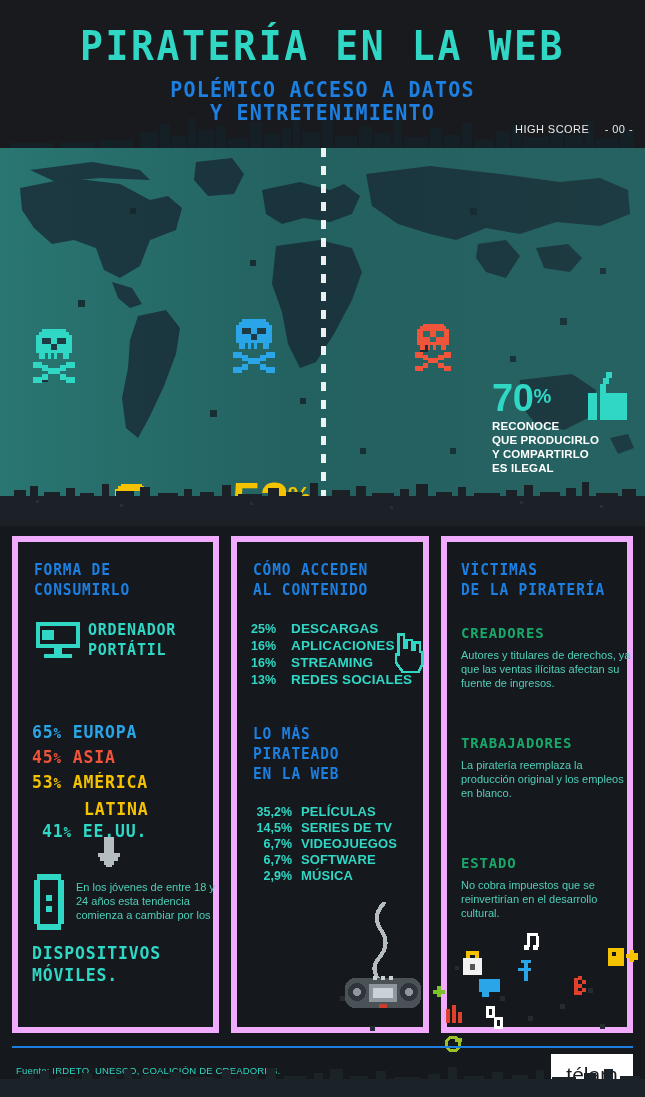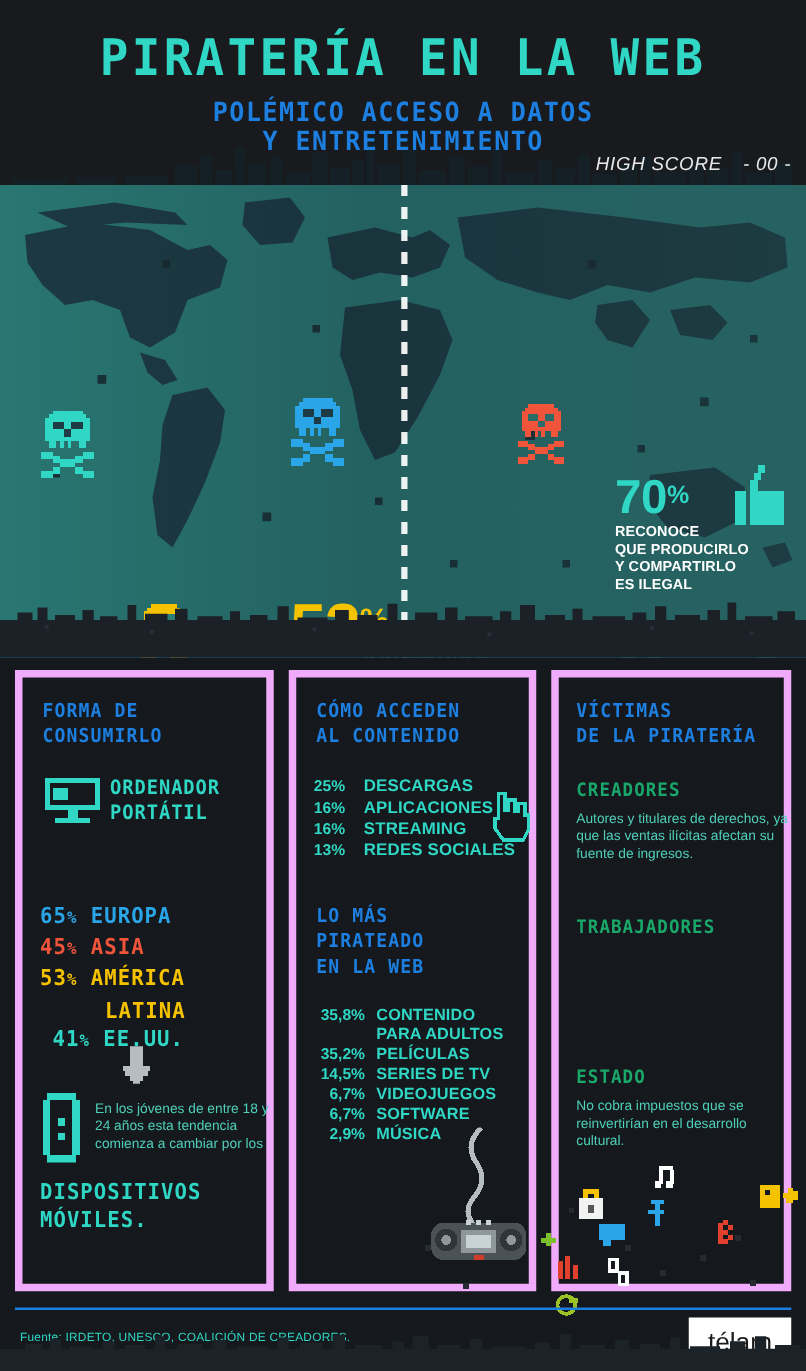--- a/index.html
+++ b/index.html
@@ -51,25 +51,24 @@
     text-align: center;
     color: #1d7fe0;
     font-size: 20px;
     line-height: 22px;
     letter-spacing: 0.06em;
   }
   #subtitle .l2 { display: block; }
   #highscore {
     position: absolute; right: 12px; top: 123px;
     color: #e9e9e9;
-    font-size: 15px;
+    font-size: 11px;
     letter-spacing: 0.04em;
     font-family: "Liberation Sans", sans-serif;
     white-space: nowrap;
-    font-style: italic;
   }
   #highscore .score { margin-left: 12px; }
 
   
   #map-panel {
     position: absolute; left: 0; top: 148px; width: 645px; height: 378px;
     background: #2b7d78;
     overflow: hidden;
   }
   #map-svg { position: absolute; left: 0; top: 0; }
@@ -627,27 +626,20 @@
       </svg>
 
       <div id="c2-title2" class="coltitle pixel">
         <div>LO MÁS</div>
         <div>PIRATEADO</div>
         <div>EN LA WEB</div>
       </div>
 
       <div id="c2-list2">
         <div class="pir-row">
-          <span class="p">35,8%</span>
-          <span class="lbl">
-            <span>CONTENIDO</span><br>
-            <span>PARA ADULTOS</span>
-          </span>
-        </div>
-        <div class="pir-row">
           <span class="p">35,2%</span>
           <span class="lbl">PELÍCULAS</span>
         </div>
         <div class="pir-row">
           <span class="p">14,5%</span>
           <span class="lbl">SERIES DE TV</span>
         </div>
         <div class="pir-row">
           <span class="p">6,7%</span>
           <span class="lbl">VIDEOJUEGOS</span>
@@ -682,20 +674,21 @@
       <div id="c3-title" class="coltitle pixel">
         <div>VÍCTIMAS</div>
         <div>DE LA PIRATERÍA</div>
       </div>
       <div class="vict" id="v1">
         <div class="h pixel">CREADORES</div>
         <div class="body-txt">Autores y titulares de derechos, ya que las ventas ilícitas afectan su fuente de ingresos.</div>
       </div>
       <div class="vict" id="v2">
         <div class="h pixel">TRABAJADORES</div>
+        <div class="body-txt">La piratería reemplaza la producción original y los empleos en blanco.</div>
       </div>
       <div class="vict" id="v3">
         <div class="h pixel">ESTADO</div>
         <div class="body-txt">No cobra impuestos que se reinvertirían en el desarrollo cultural.</div>
       </div>
     </div>
 
     <svg id="scatter" viewBox="0 0 645 571" shape-rendering="crispEdges">
 
       <g fill="#ffffff">

